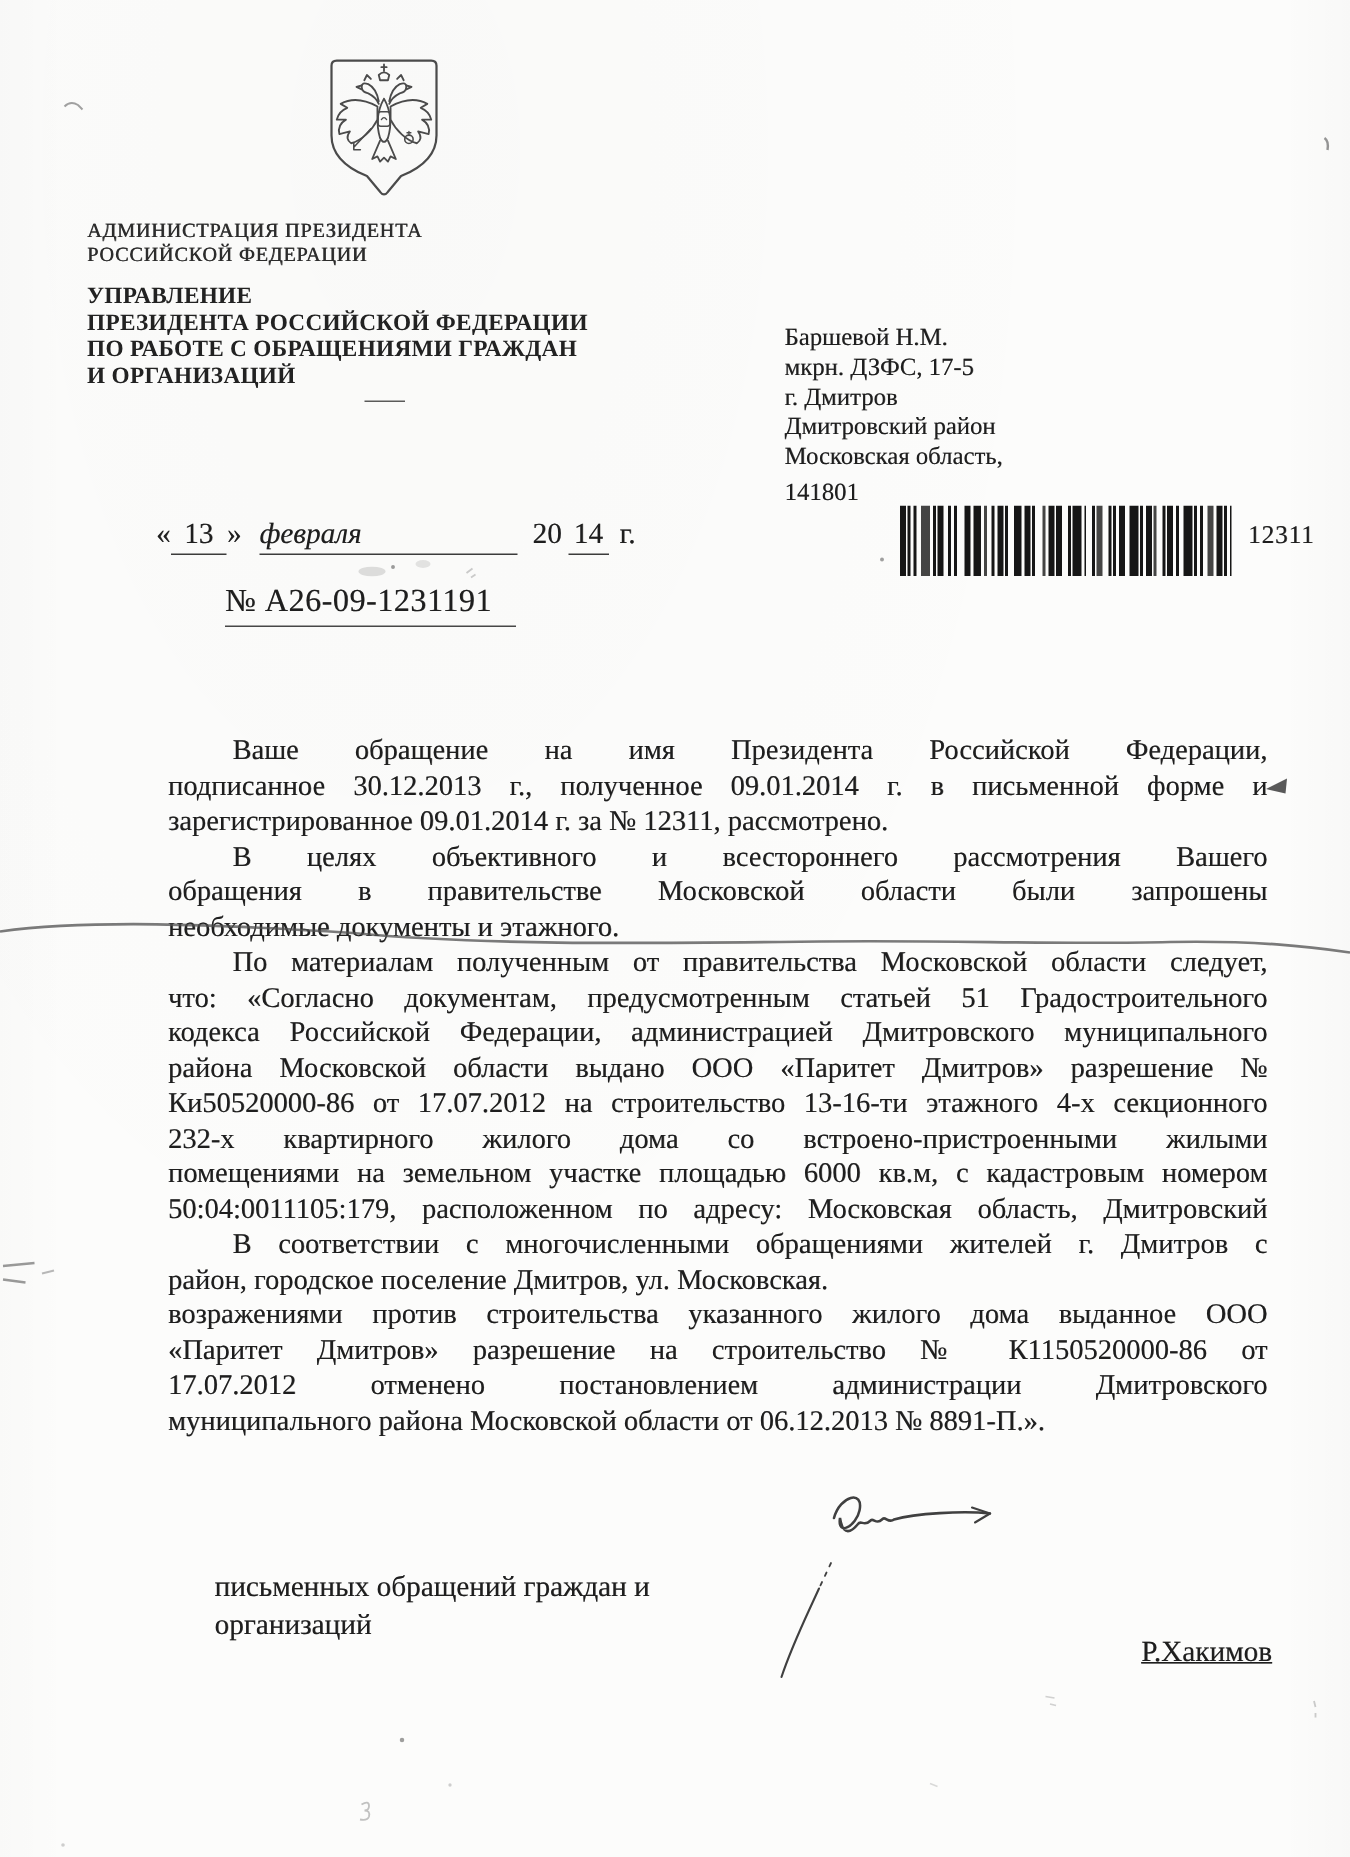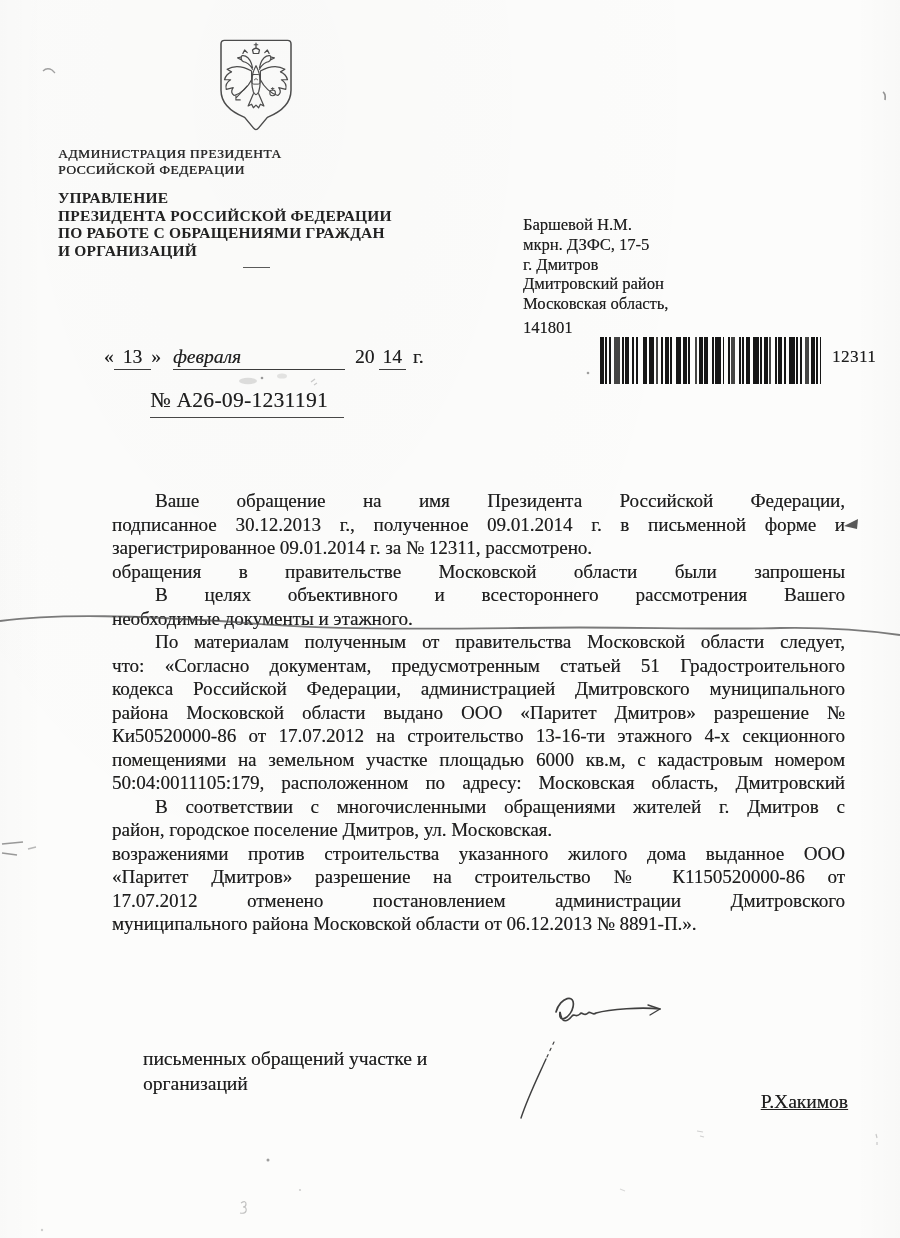--- a/index.html
+++ b/index.html
@@ -106,40 +106,41 @@
 
   <div class="ref-number txt">№ А26-09-1231191</div>
 
   <div class="barcode"><span style="display: inline-block; height: 100%; background: rgb(22, 22, 22); width: 3.8px; margin-right: 1.7px; opacity: 1;"></span><span style="display: inline-block; height: 100%; background: rgb(22, 22, 22); width: 1.9px; margin-right: 1.7px; opacity: 1;"></span><span style="display: inline-block; height: 100%; background: rgb(22, 22, 22); width: 1.9px; margin-right: 3.4px; opacity: 1;"></span><span style="display: inline-block; height: 100%; background: rgb(22, 22, 22); width: 5.7px; margin-right: 1.7px; opacity: 0.8;"></span><span style="display: inline-block; height: 100%; background: rgb(22, 22, 22); width: 1.9px; margin-right: 1.7px; opacity: 1;"></span><span style="display: inline-block; height: 100%; background: rgb(22, 22, 22); width: 3.8px; margin-right: 3.4px; opacity: 1;"></span><span style="display: inline-block; height: 100%; background: rgb(22, 22, 22); width: 1.9px; margin-right: 1.7px; opacity: 1;"></span><span style="display: inline-block; height: 100%; background: rgb(22, 22, 22); width: 1.9px; margin-right: 5.1px; opacity: 1;"></span><span style="display: inline-block; height: 100%; background: rgb(22, 22, 22); width: 3.8px; margin-right: 1.7px; opacity: 1;"></span><span style="display: inline-block; height: 100%; background: rgb(22, 22, 22); width: 5.7px; margin-right: 1.7px; opacity: 1;"></span><span style="display: inline-block; height: 100%; background: rgb(22, 22, 22); width: 1.9px; margin-right: 3.4px; opacity: 0.8;"></span><span style="display: inline-block; height: 100%; background: rgb(22, 22, 22); width: 1.9px; margin-right: 1.7px; opacity: 1;"></span><span style="display: inline-block; height: 100%; background: rgb(22, 22, 22); width: 3.8px; margin-right: 1.7px; opacity: 1;"></span><span style="display: inline-block; height: 100%; background: rgb(22, 22, 22); width: 1.9px; margin-right: 3.4px; opacity: 1;"></span><span style="display: inline-block; height: 100%; background: rgb(22, 22, 22); width: 5.7px; margin-right: 1.7px; opacity: 1;"></span><span style="display: inline-block; height: 100%; background: rgb(22, 22, 22); width: 3.8px; margin-right: 1.7px; opacity: 1;"></span><span style="display: inline-block; height: 100%; background: rgb(22, 22, 22); width: 1.9px; margin-right: 5.1px; opacity: 1;"></span><span style="display: inline-block; height: 100%; background: rgb(22, 22, 22); width: 1.9px; margin-right: 1.7px; opacity: 0.8;"></span><span style="display: inline-block; height: 100%; background: rgb(22, 22, 22); width: 3.8px; margin-right: 1.7px; opacity: 1;"></span><span style="display: inline-block; height: 100%; background: rgb(22, 22, 22); width: 3.8px; margin-right: 3.4px; opacity: 1;"></span><span style="display: inline-block; height: 100%; background: rgb(22, 22, 22); width: 1.9px; margin-right: 1.7px; opacity: 1;"></span><span style="display: inline-block; height: 100%; background: rgb(22, 22, 22); width: 5.7px; margin-right: 1.7px; opacity: 1;"></span><span style="display: inline-block; height: 100%; background: rgb(22, 22, 22); width: 1.9px; margin-right: 3.4px; opacity: 1;"></span><span style="display: inline-block; height: 100%; background: rgb(22, 22, 22); width: 1.9px; margin-right: 1.7px; opacity: 1;"></span><span style="display: inline-block; height: 100%; background: rgb(22, 22, 22); width: 3.8px; margin-right: 3.4px; opacity: 0.8;"></span><span style="display: inline-block; height: 100%; background: rgb(22, 22, 22); width: 1.9px; margin-right: 1.7px; opacity: 1;"></span><span style="display: inline-block; height: 100%; background: rgb(22, 22, 22); width: 1.9px; margin-right: 1.7px; opacity: 1;"></span><span style="display: inline-block; height: 100%; background: rgb(22, 22, 22); width: 3.8px; margin-right: 3.4px; opacity: 1;"></span><span style="display: inline-block; height: 100%; background: rgb(22, 22, 22); width: 5.7px; margin-right: 1.7px; opacity: 1;"></span><span style="display: inline-block; height: 100%; background: rgb(22, 22, 22); width: 1.9px; margin-right: 1.7px; opacity: 1;"></span><span style="display: inline-block; height: 100%; background: rgb(22, 22, 22); width: 3.8px; margin-right: 1.7px; opacity: 1;"></span><span style="display: inline-block; height: 100%; background: rgb(22, 22, 22); width: 1.9px; margin-right: 3.4px; opacity: 0.8;"></span><span style="display: inline-block; height: 100%; background: rgb(22, 22, 22); width: 1.9px; margin-right: 1.7px; opacity: 1;"></span><span style="display: inline-block; height: 100%; background: rgb(22, 22, 22); width: 3.8px; margin-right: 1.7px; opacity: 1;"></span><span style="display: inline-block; height: 100%; background: rgb(22, 22, 22); width: 1.9px; margin-right: 3.4px; opacity: 1;"></span><span style="display: inline-block; height: 100%; background: rgb(22, 22, 22); width: 5.7px; margin-right: 1.7px; opacity: 1;"></span><span style="display: inline-block; height: 100%; background: rgb(22, 22, 22); width: 1.9px; margin-right: 1.7px; opacity: 1;"></span><span style="display: inline-block; height: 100%; background: rgb(22, 22, 22); width: 1.9px; margin-right: 3.4px; opacity: 1;"></span><span style="display: inline-block; height: 100%; background: rgb(22, 22, 22); width: 3.8px; margin-right: 1.7px; opacity: 0.8;"></span><span style="display: inline-block; height: 100%; background: rgb(22, 22, 22); width: 3.8px; margin-right: 1.7px; opacity: 1;"></span><span style="display: inline-block; height: 100%; background: rgb(22, 22, 22); width: 1.9px; margin-right: 1.7px; opacity: 1;"></span><span style="display: inline-block; height: 100%; background: rgb(22, 22, 22); width: 3.8px; margin-right: 0px; opacity: 1;"></span></div>
   <div class="barcode-number txt">12311</div>
 
   <div class="body-text txt">
     <div class="bl jl fl">Ваше обращение на имя Президента Российской Федерации,</div>
     <div class="bl jl">подписанное 30.12.2013 г., полученное 09.01.2014 г. в письменной форме и</div>
     <div class="bl ll">зарегистрированное 09.01.2014 г. за № 12311, рассмотрено.</div>
+    <div class="bl jl fl">В целях объективного и всестороннего рассмотрения Вашего</div>
     <div class="bl jl">обращения в правительстве Московской области были запрошены</div>
-    <div class="bl jl fl">В целях объективного и всестороннего рассмотрения Вашего</div>
     <div class="bl ll">необходимые документы и этажного.</div>
     <div class="bl jl fl">По материалам полученным от правительства Московской области следует,</div>
     <div class="bl jl">что: «Согласно документам, предусмотренным статьей 51 Градостроительного</div>
     <div class="bl jl">кодекса Российской Федерации, администрацией Дмитровского муниципального</div>
     <div class="bl jl">района Московской области выдано ООО «Паритет Дмитров» разрешение №</div>
     <div class="bl jl">Ки50520000-86 от 17.07.2012 на строительство 13-16-ти этажного 4-х секционного</div>
+    <div class="bl jl">232-х квартирного жилого дома со встроено-пристроенными жилыми</div>
     <div class="bl jl">помещениями на земельном участке площадью 6000 кв.м, с кадастровым номером</div>
     <div class="bl jl">50:04:0011105:179, расположенном по адресу: Московская область, Дмитровский</div>
     <div class="bl jl fl">В соответствии с многочисленными обращениями жителей г. Дмитров с</div>
     <div class="bl ll">район, городское поселение Дмитров, ул. Московская.</div>
     <div class="bl jl">возражениями против строительства указанного жилого дома выданное ООО</div>
     <div class="bl jl">«Паритет Дмитров» разрешение на строительство № К1150520000-86 от</div>
     <div class="bl jl">17.07.2012 отменено постановлением администрации Дмитровского</div>
     <div class="bl ll">муниципального района Московской области от 06.12.2013 № 8891-П.».</div>
   </div>
 
   <div class="sig-title txt">
-    <div>письменных обращений участке и</div>
+    <div>письменных обращений граждан и</div>
     <div>организаций</div>
   </div>
   <div class="sig-name txt">Р.Хакимов</div>
 
   <svg class="sig-handwriting" viewBox="0 0 230 145" fill="none" stroke="#404040" stroke-width="1.7" stroke-linecap="round">
     <path d="M86,27 C90,12 106,8 103,22 C101,32 88,40 90,27 C92,40 98,36 102,31 C104,28 106,33 110,29 C112,26 114,32 118,28 C120,25 122,31 126,28 C140,24 172,22 190,24"></path>
     <path d="M190,24 L178,20 M190,24 L180,30" stroke-width="1.4"></path>
     <path d="M84,57 L76,74" stroke-width="1.2" stroke-dasharray="2.5,4.5"></path>
     <path d="M76,74 C66,96 58,112 51,133" stroke-width="1.4"></path>
   </svg>

